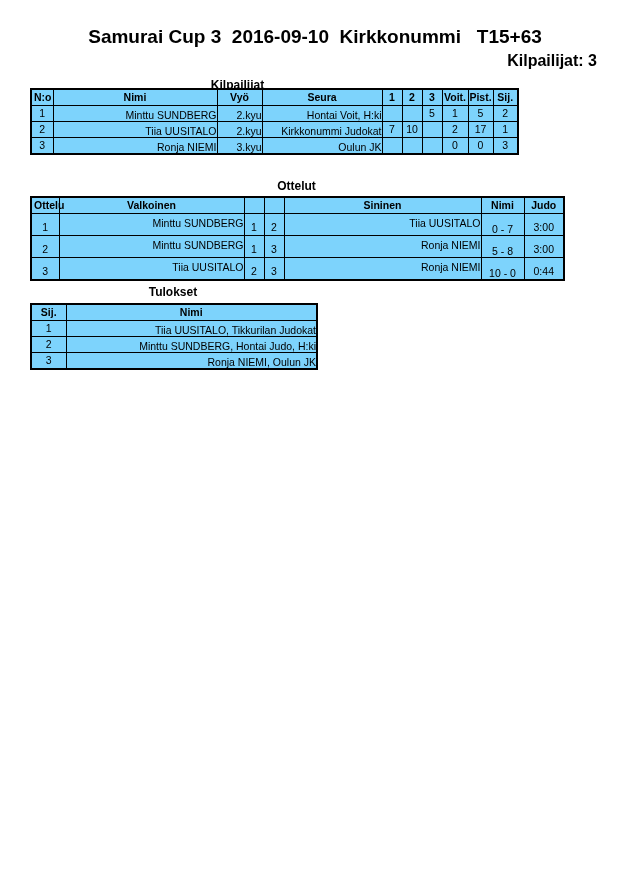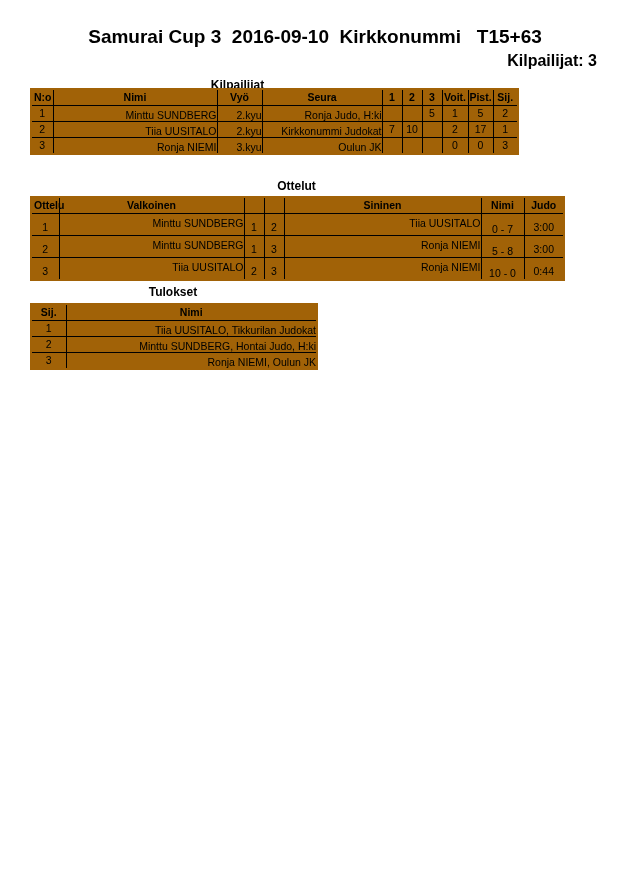--- a/index.html
+++ b/index.html
@@ -17,21 +17,21 @@
   }
   .sec-heading {
     position:absolute; text-align:center; font-size:12px; font-weight:bold;
   }
   #h-kilpailijat { top:66px;  left:30px; width:415px;margin-top:12px; }
   #h-ottelut     { top:179px; left:30px; width:533px; }
   #h-tulokset    { top:285px; left:30px; width:286px; }
 
   table {
     position:absolute; border-collapse:collapse; table-layout:fixed;
-    background:#a16207; border:2px solid #a16207;
+    background:#7dd3fc; border:2px solid #000000;
   }
   #t-kilpailijat { top:88px;  left:30px; width:487px; }
   #t-ottelut     { top:196px; left:30px; width:533px; }
   #t-tulokset    { top:303px; left:30px; width:286px; }
 
   th, td {
     border:1px solid #000; height:16px; font-size:10.5px;
     line-height:12px; white-space:nowrap; overflow:hidden;
   }
   th { font-weight:bold; text-align:center; vertical-align:middle; overflow:visible; }
@@ -74,21 +74,21 @@
         <th>Voit.</th>
         <th>Pist.</th>
         <th>Sij.</th>
       </tr>
     </thead>
     <tbody>
       <tr>
         <td class="num">1</td>
         <td class="txt">Minttu SUNDBERG</td>
         <td class="txt">2.kyu</td>
-        <td class="txt">Ronja Judo, H:ki</td>
+        <td class="txt">Hontai Voit, H:ki</td>
         <td class="num"></td>
         <td class="num"></td>
         <td class="num">5</td>
         <td class="num">1</td>
         <td class="num">5</td>
         <td class="num">2</td>
       </tr>
       <tr>
         <td class="num">2</td>
         <td class="txt">Tiia UUSITALO</td>

